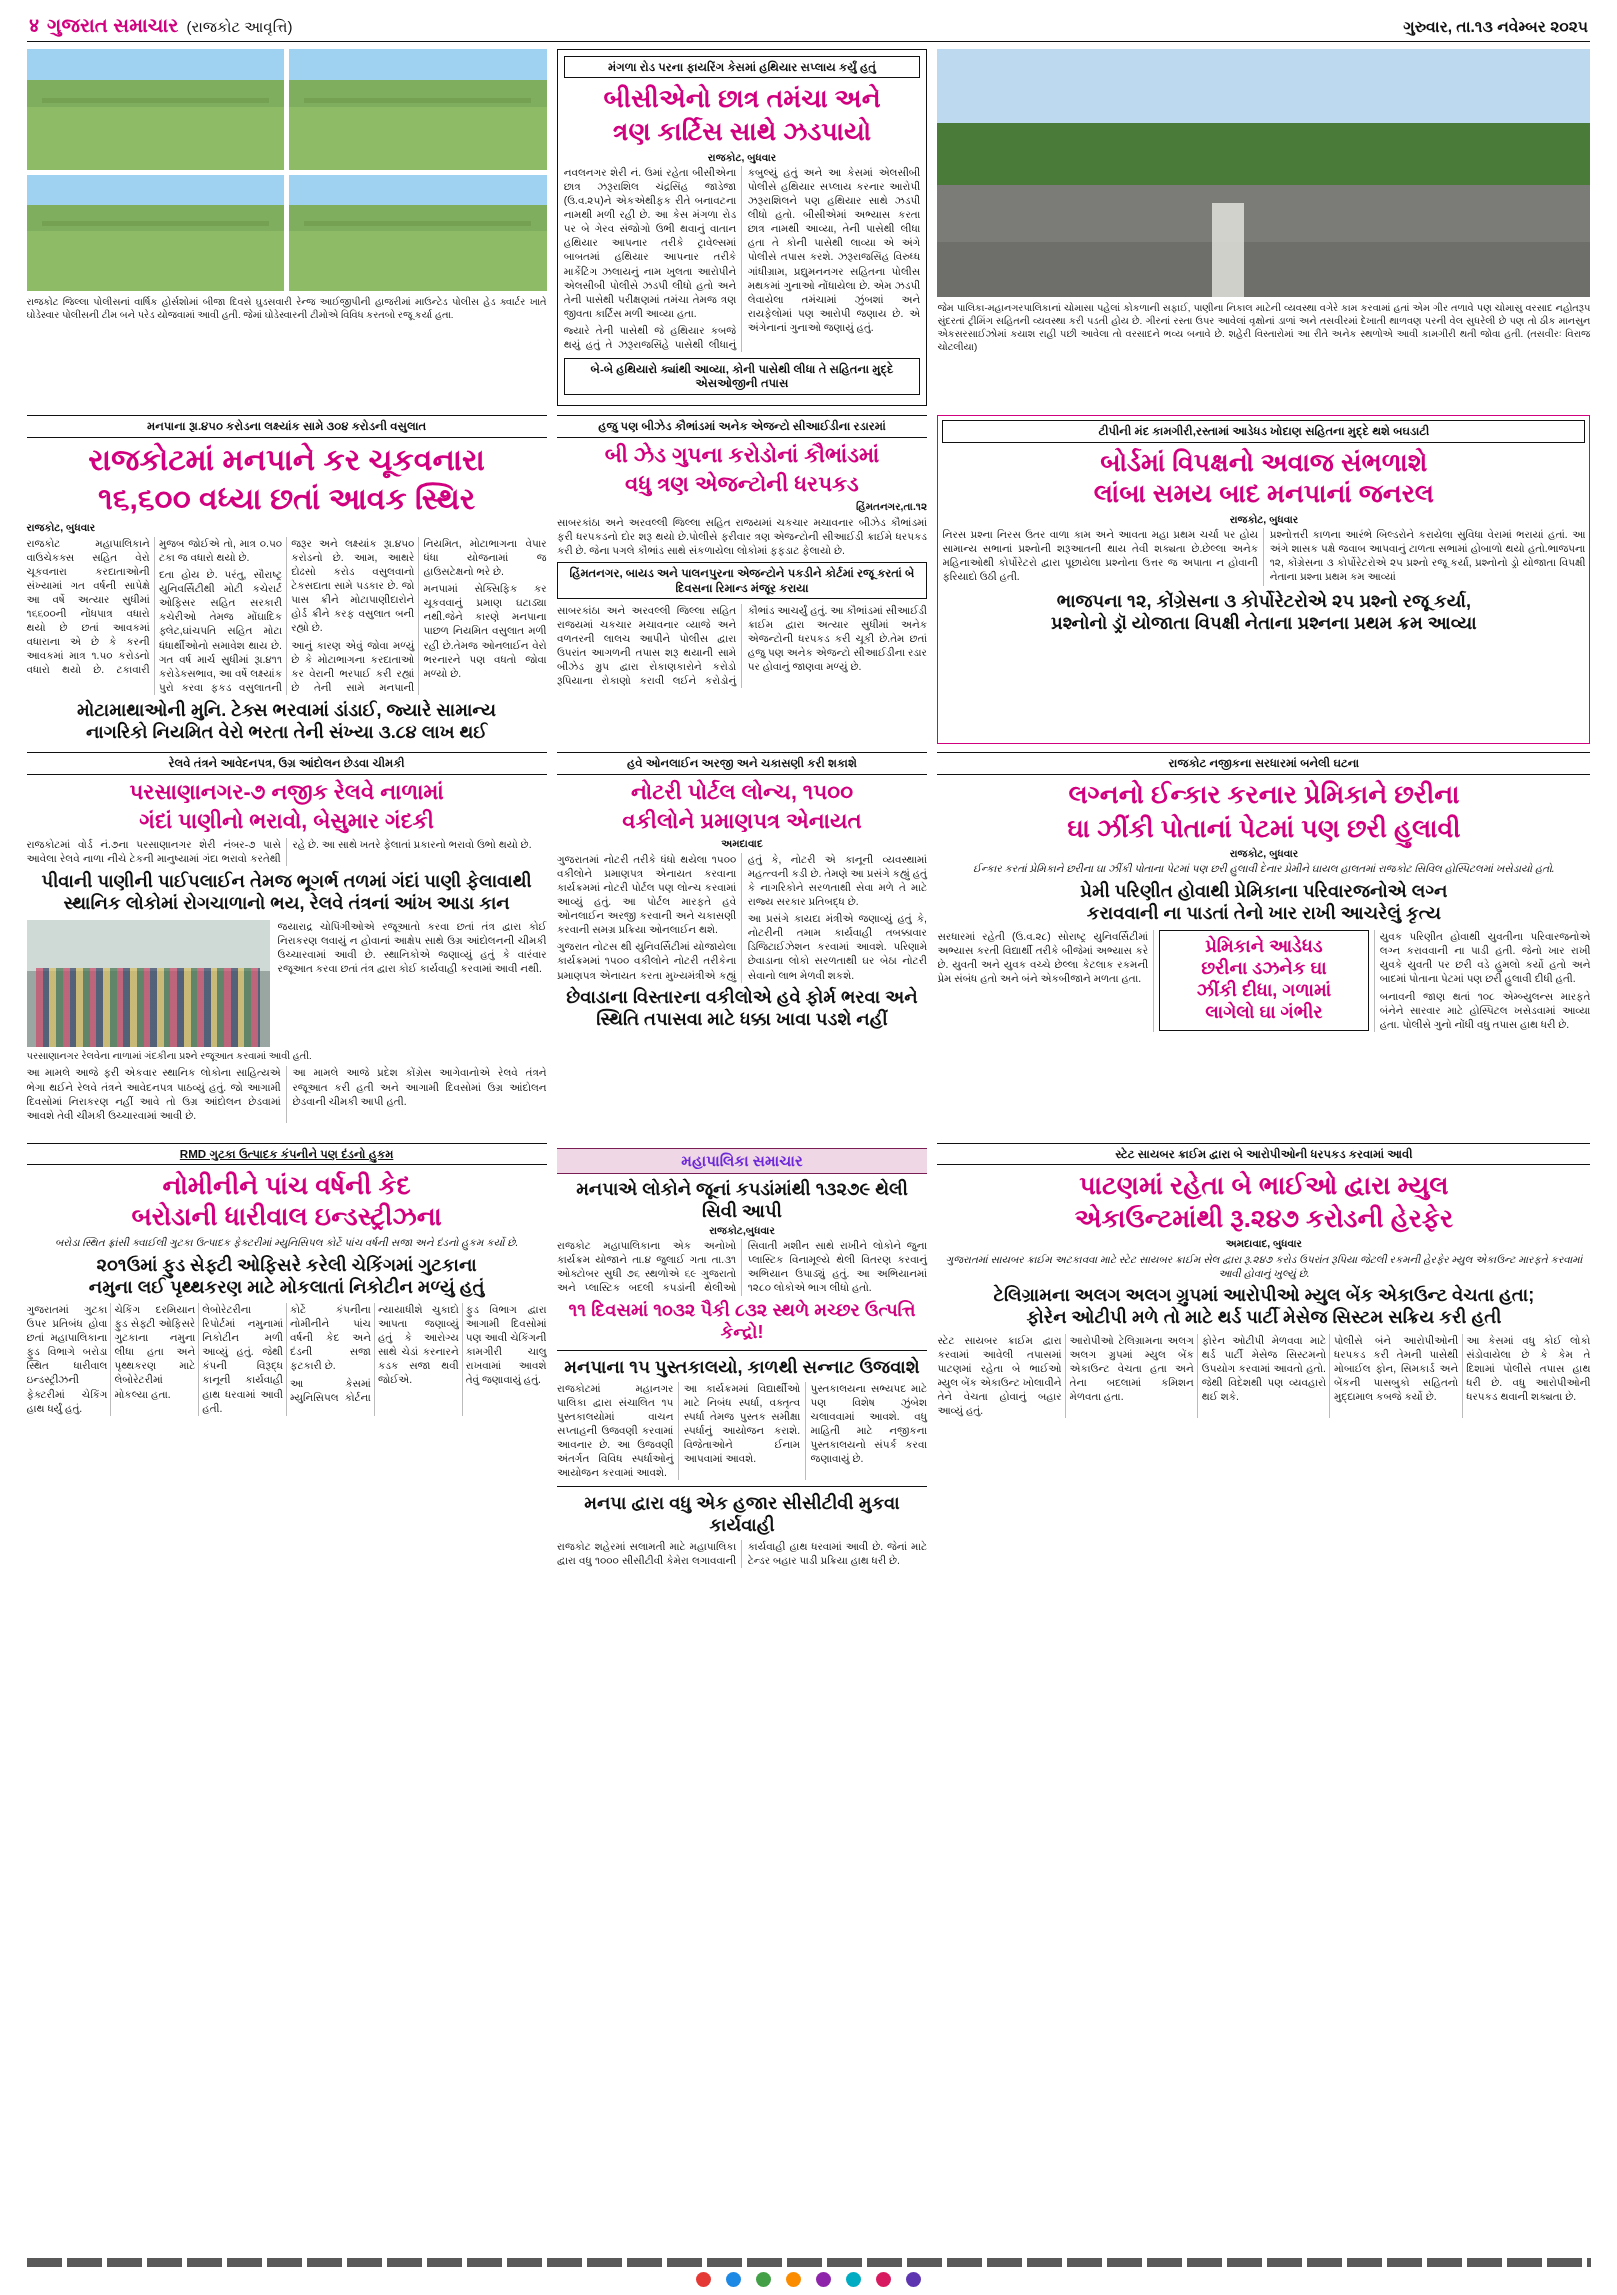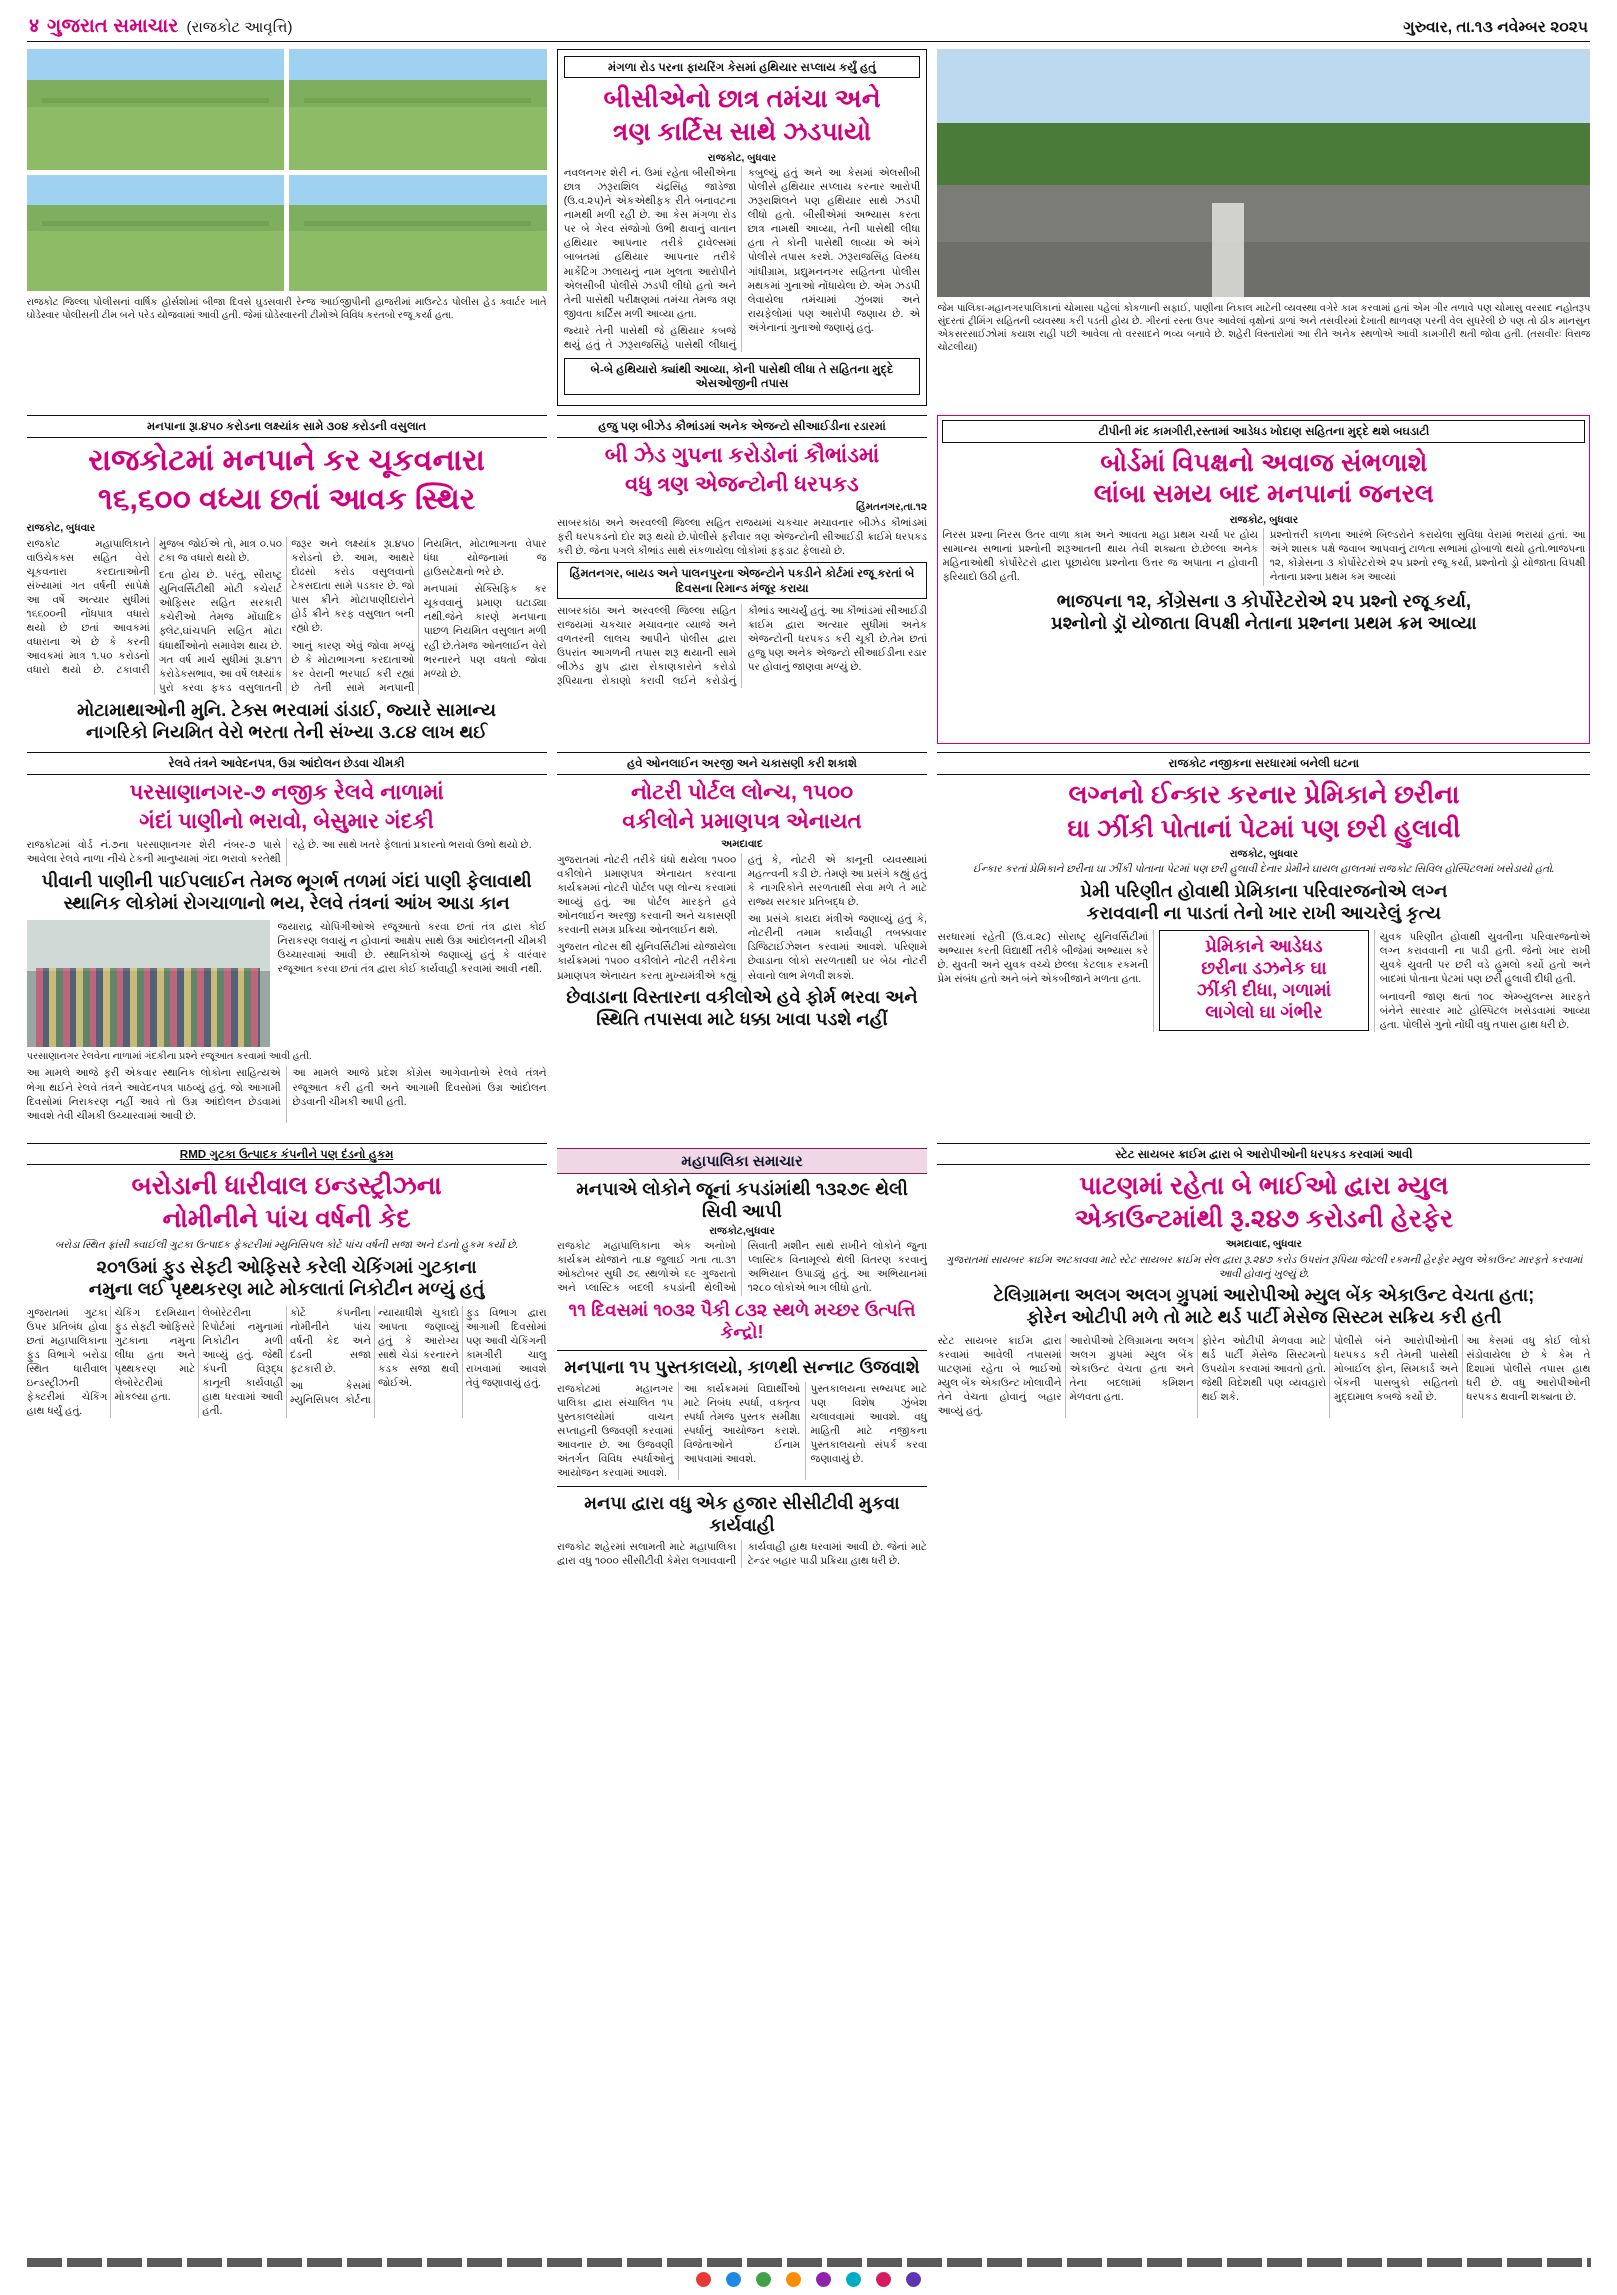--- a/index.html
+++ b/index.html
@@ -37,21 +37,21 @@
   .imgph{background:#dfe6e9;position:relative;overflow:hidden;}
 
   
   .ph-field{background:linear-gradient(#9fd2f0 0 26%,#7fae5e 26% 48%,#8dbb66 48% 100%);}
   .ph-field:after{content:"";position:absolute;left:6%;top:40%;width:88%;height:4%;background:#6d9a4b;opacity:.6;}
   .ph-road{background:linear-gradient(#bcd9ef 0 30%,#4b7b38 30% 55%,#7b7b78 55% 78%,#6e6e6b 78% 100%);}
   .ph-road:after{content:"";position:absolute;left:42%;top:62%;width:5%;height:38%;background:#e8e8e2;opacity:.8;}
   .ph-group{background:linear-gradient(#cfd9d6 0 40%,#9aa6a2 40% 100%);}
   .ph-group:after{content:"";position:absolute;left:4%;bottom:0;width:92%;height:62%;background:repeating-linear-gradient(90deg,#c94f6d 0 3%,#3b4a6b 3% 6%,#d8c06a 6% 9%,#4e7a56 9% 12%);opacity:.75;}
   .pink{color:#d1007f;}
-  .ribbon{background:#efd7e6;border-top:1.2px solid #7b1d55;border-bottom:1.2px solid #7b1d55;text-align:center;font-size:15px;font-weight:bold;color:#0f172a;padding:2.9px 0;margin:5.8px 0 4.6px;}
+  .ribbon{background:#efd7e6;border-top:1.2px solid #7b1d55;border-bottom:1.2px solid #7b1d55;text-align:center;font-size:15px;font-weight:bold;color:#6d28d9;padding:2.9px 0;margin:5.8px 0 4.6px;}
   .ul-head{text-decoration:underline;}
 
   
   .top{display:flex;gap:10.4px;margin-top:7px;}
   .col-a{width:520px;}
   .col-b{width:370px;}
   .col-c{flex:1;}
   .mosaic{display:grid;grid-template-columns:1fr 1fr;grid-gap:4.6px;}
   .mosaic .m1{grid-column:1/2;height:121px;}
   .mosaic .m2{grid-column:2/3;height:121px;}
@@ -209,22 +209,22 @@
         <div class="dl" style="margin-top:4.6px">યુવક પરિણીત હોવાથી યુવતીના પરિવારજનોએ લગ્ન કરાવવાની ના પાડી હતી. જેનો ખાર રાખી યુવકે યુવતી પર છરી વડે હુમલો કર્યો હતો અને બાદમાં પોતાના પેટમાં પણ છરી હુલાવી દીધી હતી.</div>
         <div class="dl" style="margin-top:4.6px">બનાવની જાણ થતાં ૧૦૮ એમ્બ્યુલન્સ મારફતે બંનેને સારવાર માટે હોસ્પિટલ ખસેડવામાં આવ્યા હતા. પોલીસે ગુનો નોંધી વધુ તપાસ હાથ ધરી છે.</div>
       </div>
     </div>
   </div>
 
   <div class="bottom">
 
     <div style="width:520px">
       <div class="kicker plain ul-head">RMD ગુટકા ઉત્પાદક કંપનીને પણ દંડનો હુકમ</div>
+      <div class="hl h3 pink" style="margin-top:2.3px">નોમીનીને પાંચ વર્ષની કેદ</div>
       <div class="hl h3 pink">બરોડાની ધારીવાલ ઇન્ડસ્ટ્રીઝના</div>
-      <div class="hl h3 pink" style="margin-top:2.3px">નોમીનીને પાંચ વર્ષની કેદ</div>
       <div class="dl c" style="margin-top:4.6px">બરોડા સ્થિત ફ્રાંસી ક્વાઈલી ગુટકા ઉત્પાદક ફેક્ટરીમાં મ્યુનિસિપલ કોર્ટે પાંચ વર્ષની સજા અને દંડનો હુકમ કર્યો છે.</div>
       <div class="hl h5" style="margin-top:4.6px">૨૦૧ઉમાં ફુડ સેફ્ટી ઓફિસરે કરેલી ચેકિંગમાં ગુટકાના</div>
       <div class="hl h5">નમુના લઈ પૃથ્થકરણ માટે મોકલાતાં નિકોટીન મળ્યું હતું</div>
       <div class="cols6" style="margin-top:4.6px">
         <div class="dl">ગુજરાતમાં ગુટકા ઉપર પ્રતિબંધ હોવા છતાં મહાપાલિકાના ફુડ વિભાગે બરોડા સ્થિત ધારીવાલ ઇન્ડસ્ટ્રીઝની ફેક્ટરીમાં ચેકિંગ હાથ ધર્યું હતું.</div>
         <div class="dl" style="margin-top:3.5px">ચેકિંગ દરમિયાન ફુડ સેફ્ટી ઓફિસરે ગુટકાના નમુના લીધા હતા અને પૃથ્થકરણ માટે લેબોરેટરીમાં મોકલ્યા હતા.</div>
         <div class="dl" style="margin-top:3.5px">લેબોરેટરીના રિપોર્ટમાં નમુનામાં નિકોટીન મળી આવ્યું હતું. જેથી કંપની વિરૂદ્ધ કાનૂની કાર્યવાહી હાથ ધરવામાં આવી હતી.</div>
         <div class="dl" style="margin-top:3.5px">કોર્ટે કંપનીના નોમીનીને પાંચ વર્ષની કેદ અને દંડની સજા ફટકારી છે.</div>
         <div class="dl" style="margin-top:3.5px">આ કેસમાં મ્યુનિસિપલ કોર્ટના ન્યાયાધીશે ચુકાદો આપતા જણાવ્યું હતું કે આરોગ્ય સાથે ચેડાં કરનારને કડક સજા થવી જોઈએ.</div>
         <div class="dl" style="margin-top:3.5px">ફુડ વિભાગ દ્વારા આગામી દિવસોમાં પણ આવી ચેકિંગની કામગીરી ચાલુ રાખવામાં આવશે તેવું જણાવાયું હતું.</div>

